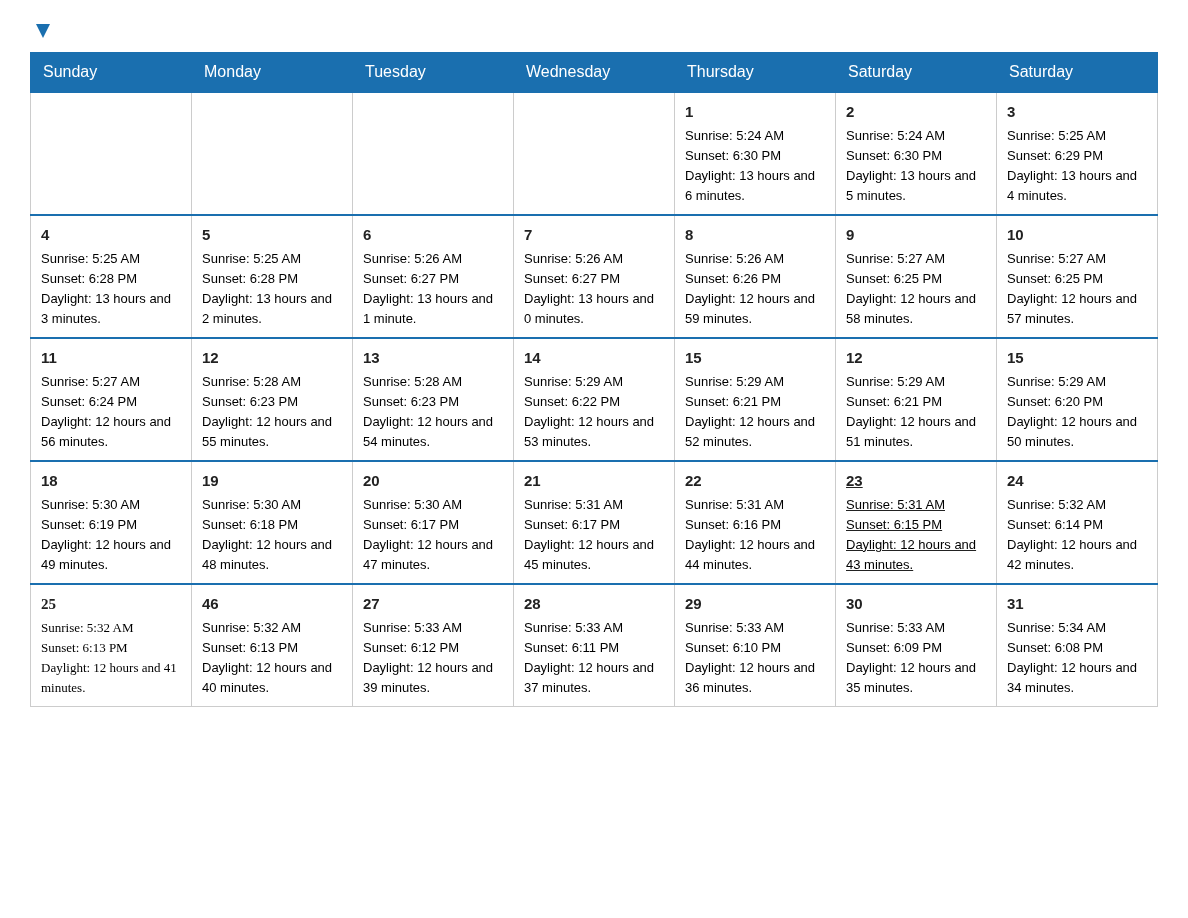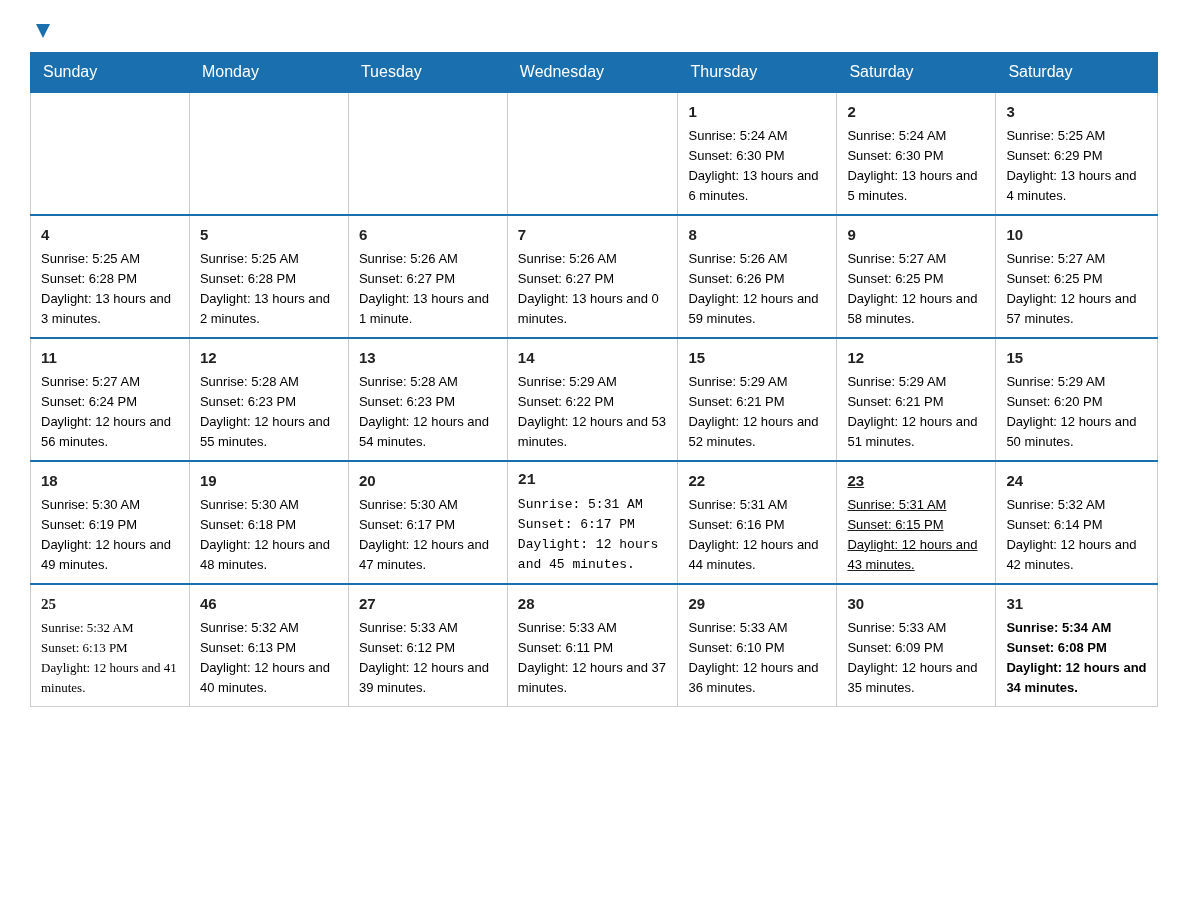--- a/index.html
+++ b/index.html
@@ -244,21 +244,21 @@
           <div class="day-info" style="white-space: pre-line;">Sunrise: 5:30 AM
 Sunset: 6:18 PM
 Daylight: 12 hours and 48 minutes.</div>
         </td>
         <td style="border-top: 2px solid rgb(26, 111, 175);">
           <span class="day-num">20</span>
           <div class="day-info" style="white-space: pre-line;">Sunrise: 5:30 AM
 Sunset: 6:17 PM
 Daylight: 12 hours and 47 minutes.</div>
         </td>
-        <td style="border-top: 2px solid rgb(26, 111, 175); font-family: Liberation Mono, monospace;">
+        <td style="border-top: 2px solid rgb(26, 111, 175);">
           <span class="day-num">21</span>
           <div class="day-info" style="white-space: pre-line;">Sunrise: 5:31 AM
 Sunset: 6:17 PM
 Daylight: 12 hours and 45 minutes.</div>
         </td>
         <td style="border-top: 2px solid rgb(26, 111, 175); margin-left: 9px;">
           <span class="day-num">22</span>
           <div class="day-info" style="white-space: pre-line;">Sunrise: 5:31 AM
 Sunset: 6:16 PM
 Daylight: 12 hours and 44 minutes.</div>
@@ -308,19 +308,19 @@
 Daylight: 12 hours and 36 minutes.</div>
         </td>
         <td style="border-top: 2px solid rgb(26, 111, 175);">
           <span class="day-num">30</span>
           <div class="day-info" style="white-space: pre-line;">Sunrise: 5:33 AM
 Sunset: 6:09 PM
 Daylight: 12 hours and 35 minutes.</div>
         </td>
         <td style="border-top: 2px solid rgb(26, 111, 175);">
           <span class="day-num">31</span>
-          <div class="day-info" style="white-space: pre-line; font-weight: bold;">Sunrise: 5:34 AM
+          <div class="day-info" style="white-space: pre-line;">Sunrise: 5:34 AM
 Sunset: 6:08 PM
 Daylight: 12 hours and 34 minutes.</div>
         </td>
       </tr>
     </tbody>
 </table>
 
 </body></html>

